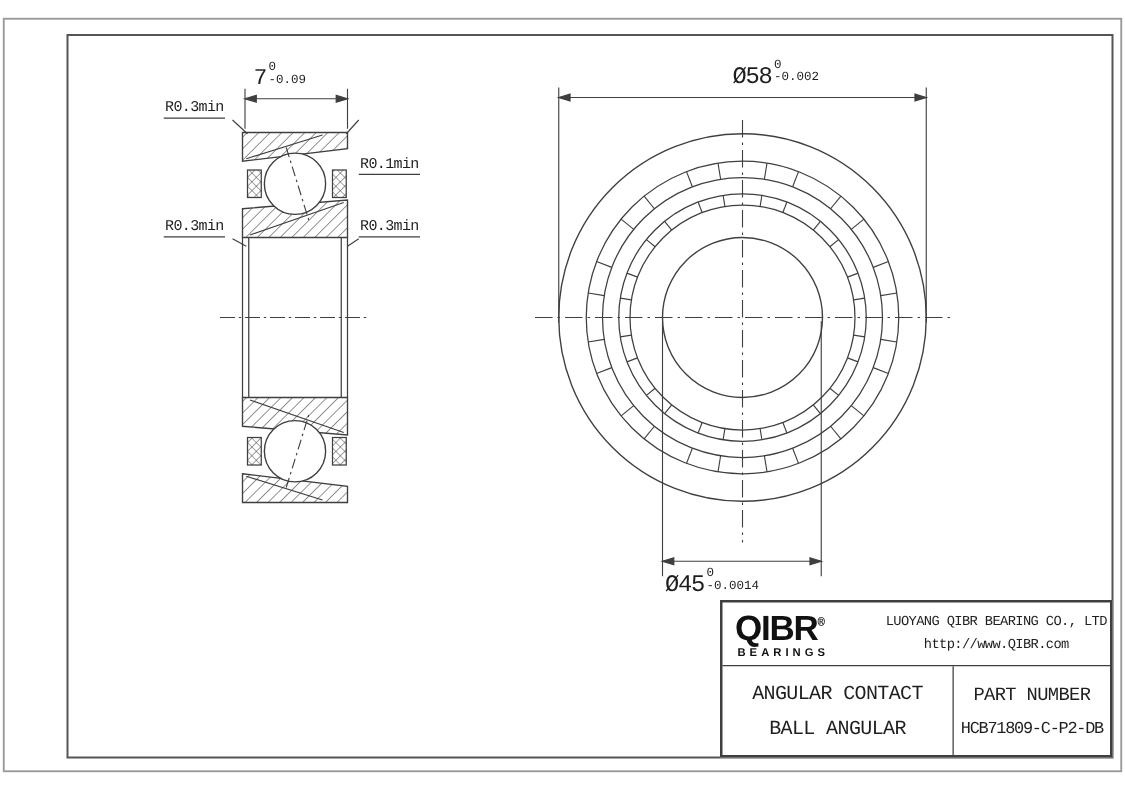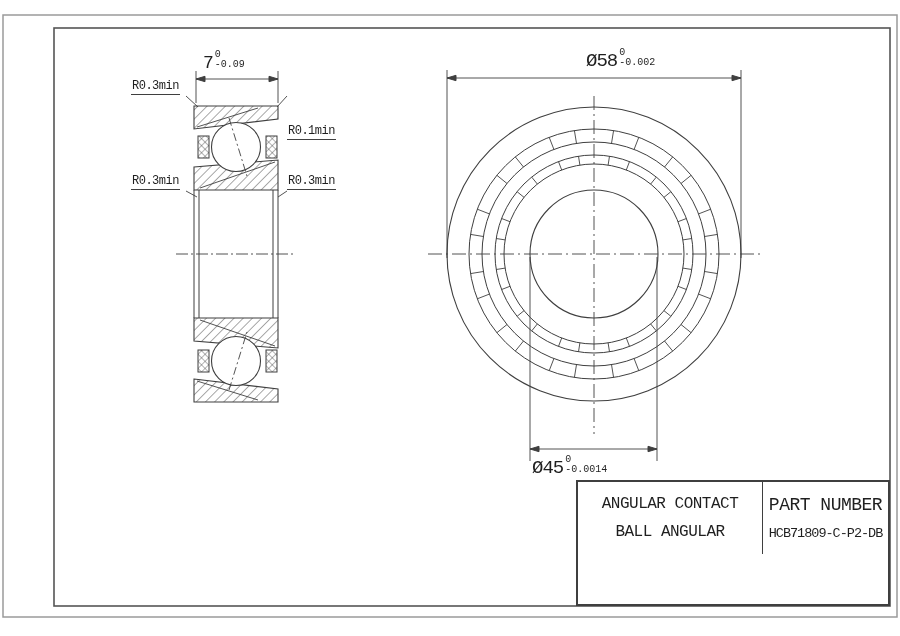--- a/index.html
+++ b/index.html
@@ -23,21 +23,21 @@
                  font-size:28px;line-height:25px;letter-spacing:-1px;color:#111;}
   .tb-logo .reg{font-size:10px;font-weight:700;position:relative;top:-11px;letter-spacing:0;}
   .tb-logo .sub{font-family:"Liberation Sans","DejaVu Sans",sans-serif;font-weight:700;
                 font-size:9px;letter-spacing:3.2px;color:#111;padding-left:2px;}
   .tb-co{flex:1;text-align:center;font-size:11px;line-height:13px;letter-spacing:-0.5px;}
   .tb-co .url{margin-top:5px;}
   .tb-row2{display:flex;height:72px;}
   .tb-cell{display:flex;flex-direction:column;justify-content:center;align-items:center;box-sizing:border-box;}
   .tb-prod{width:185px;border-right:1.5px solid #3f3f3f;font-size:16px;letter-spacing:-0.5px;gap:10px;}
   .tb-part{flex:1;gap:11px;}
-  .tb-part .lbl{font-size:18px;letter-spacing:-0.5px;}
+  .tb-part .lbl{font-size:15px;letter-spacing:-0.5px;}
   .tb-part .val{font-size:13.5px;letter-spacing:-1px;}
 </style>
 </head>
 <body>
 
 <div class="page">
 
   <svg width="900" height="636" viewBox="0 0 900 636">
     <defs>
       <pattern id="hatch" patternUnits="userSpaceOnUse" width="6.5" height="6.5" patternTransform="rotate(45)">
@@ -194,20 +194,32 @@
       <span>-0.0014</span>
     </span>
   </div>
 
   <div class="ovl rlabel" style="left:131px;top:79px;">R0.3min</div>
   <div class="ovl rlabel" style="left:287px;top:79px;margin-top:45px;">R0.1min</div>
   <div class="ovl rlabel" style="left:131px;top:174px;">R0.3min</div>
   <div class="ovl rlabel" style="left:287px;top:174px;">R0.3min</div>
 
   <div class="tblock">
+    <div class="tb-row1">
+      <div class="tb-logo">
+        <div>
+          <span class="mark">QIBR</span><span class="reg">®</span>
+        </div>
+        <div class="sub">BEARINGS</div>
+      </div>
+      <div class="tb-co">
+        <div>LUOYANG QIBR BEARING CO., LTD</div>
+        <div class="url">http://www.QIBR.com</div>
+      </div>
+    </div>
     <div class="tb-row2">
       <div class="tb-cell tb-prod">
         <div>ANGULAR CONTACT</div>
         <div>BALL ANGULAR</div>
       </div>
       <div class="tb-cell tb-part">
         <div class="lbl">PART NUMBER</div>
         <div class="val">HCB71809-C-P2-DB</div>
       </div>
     </div>

